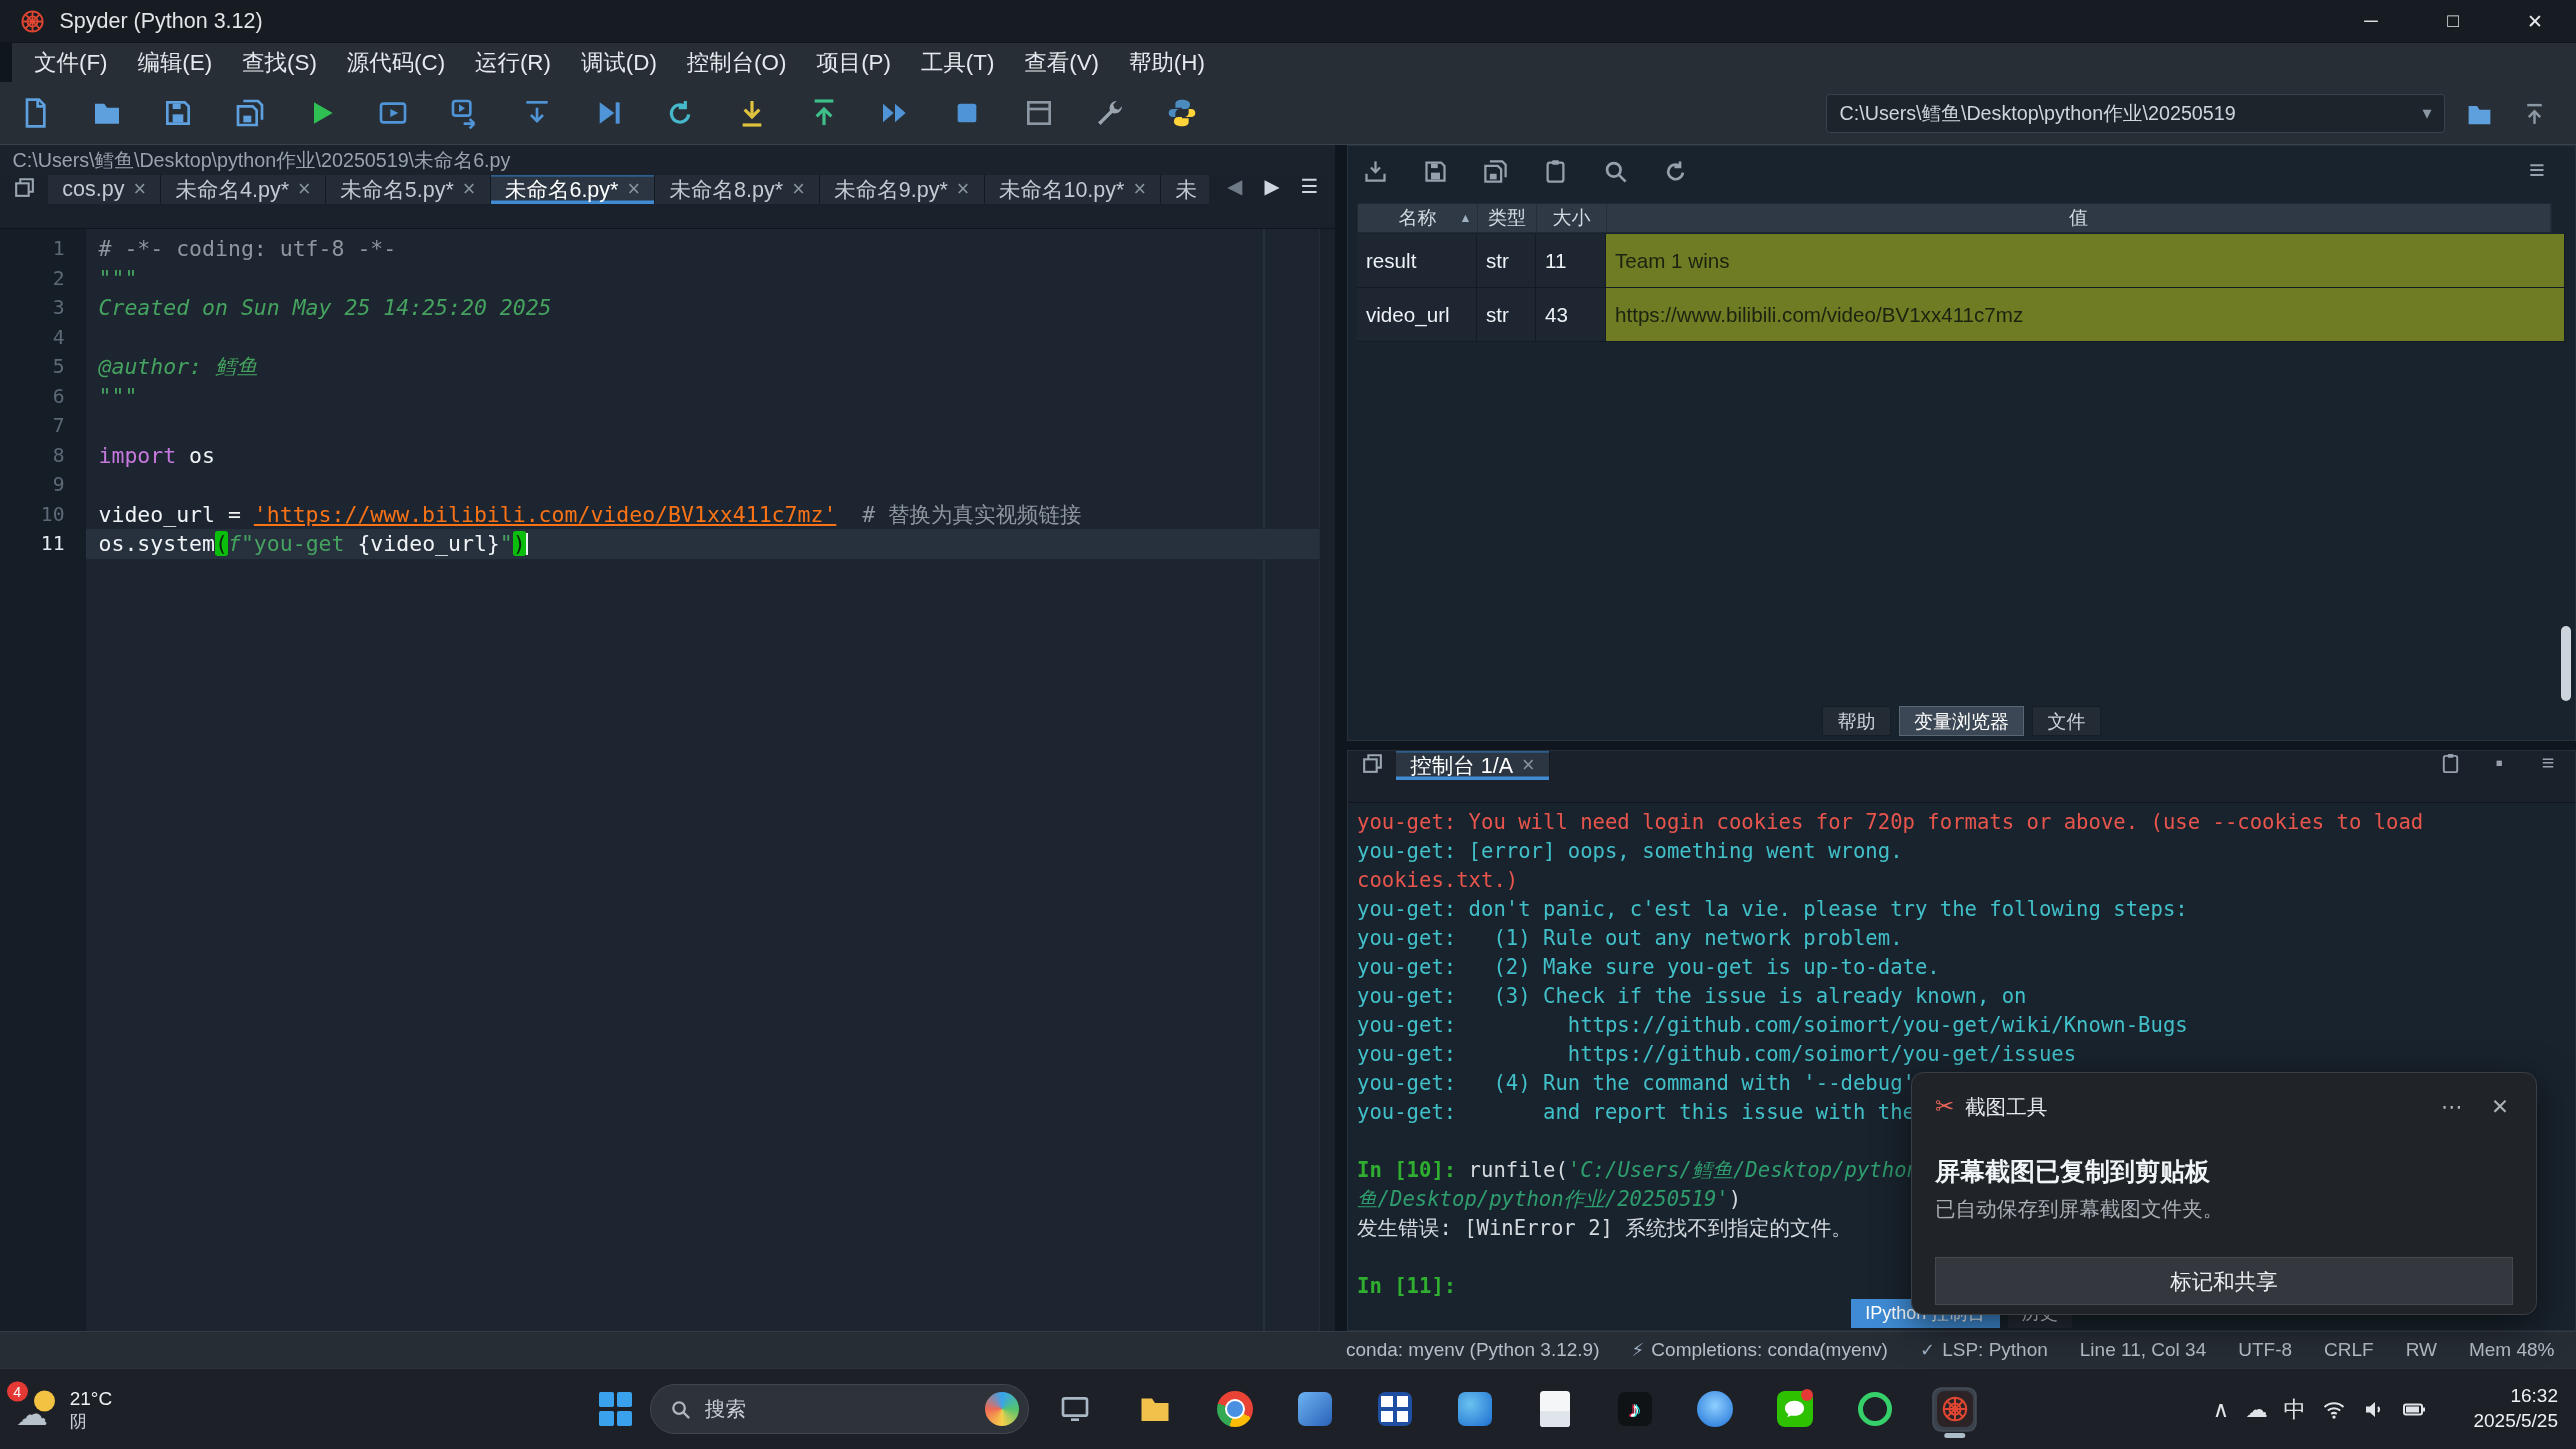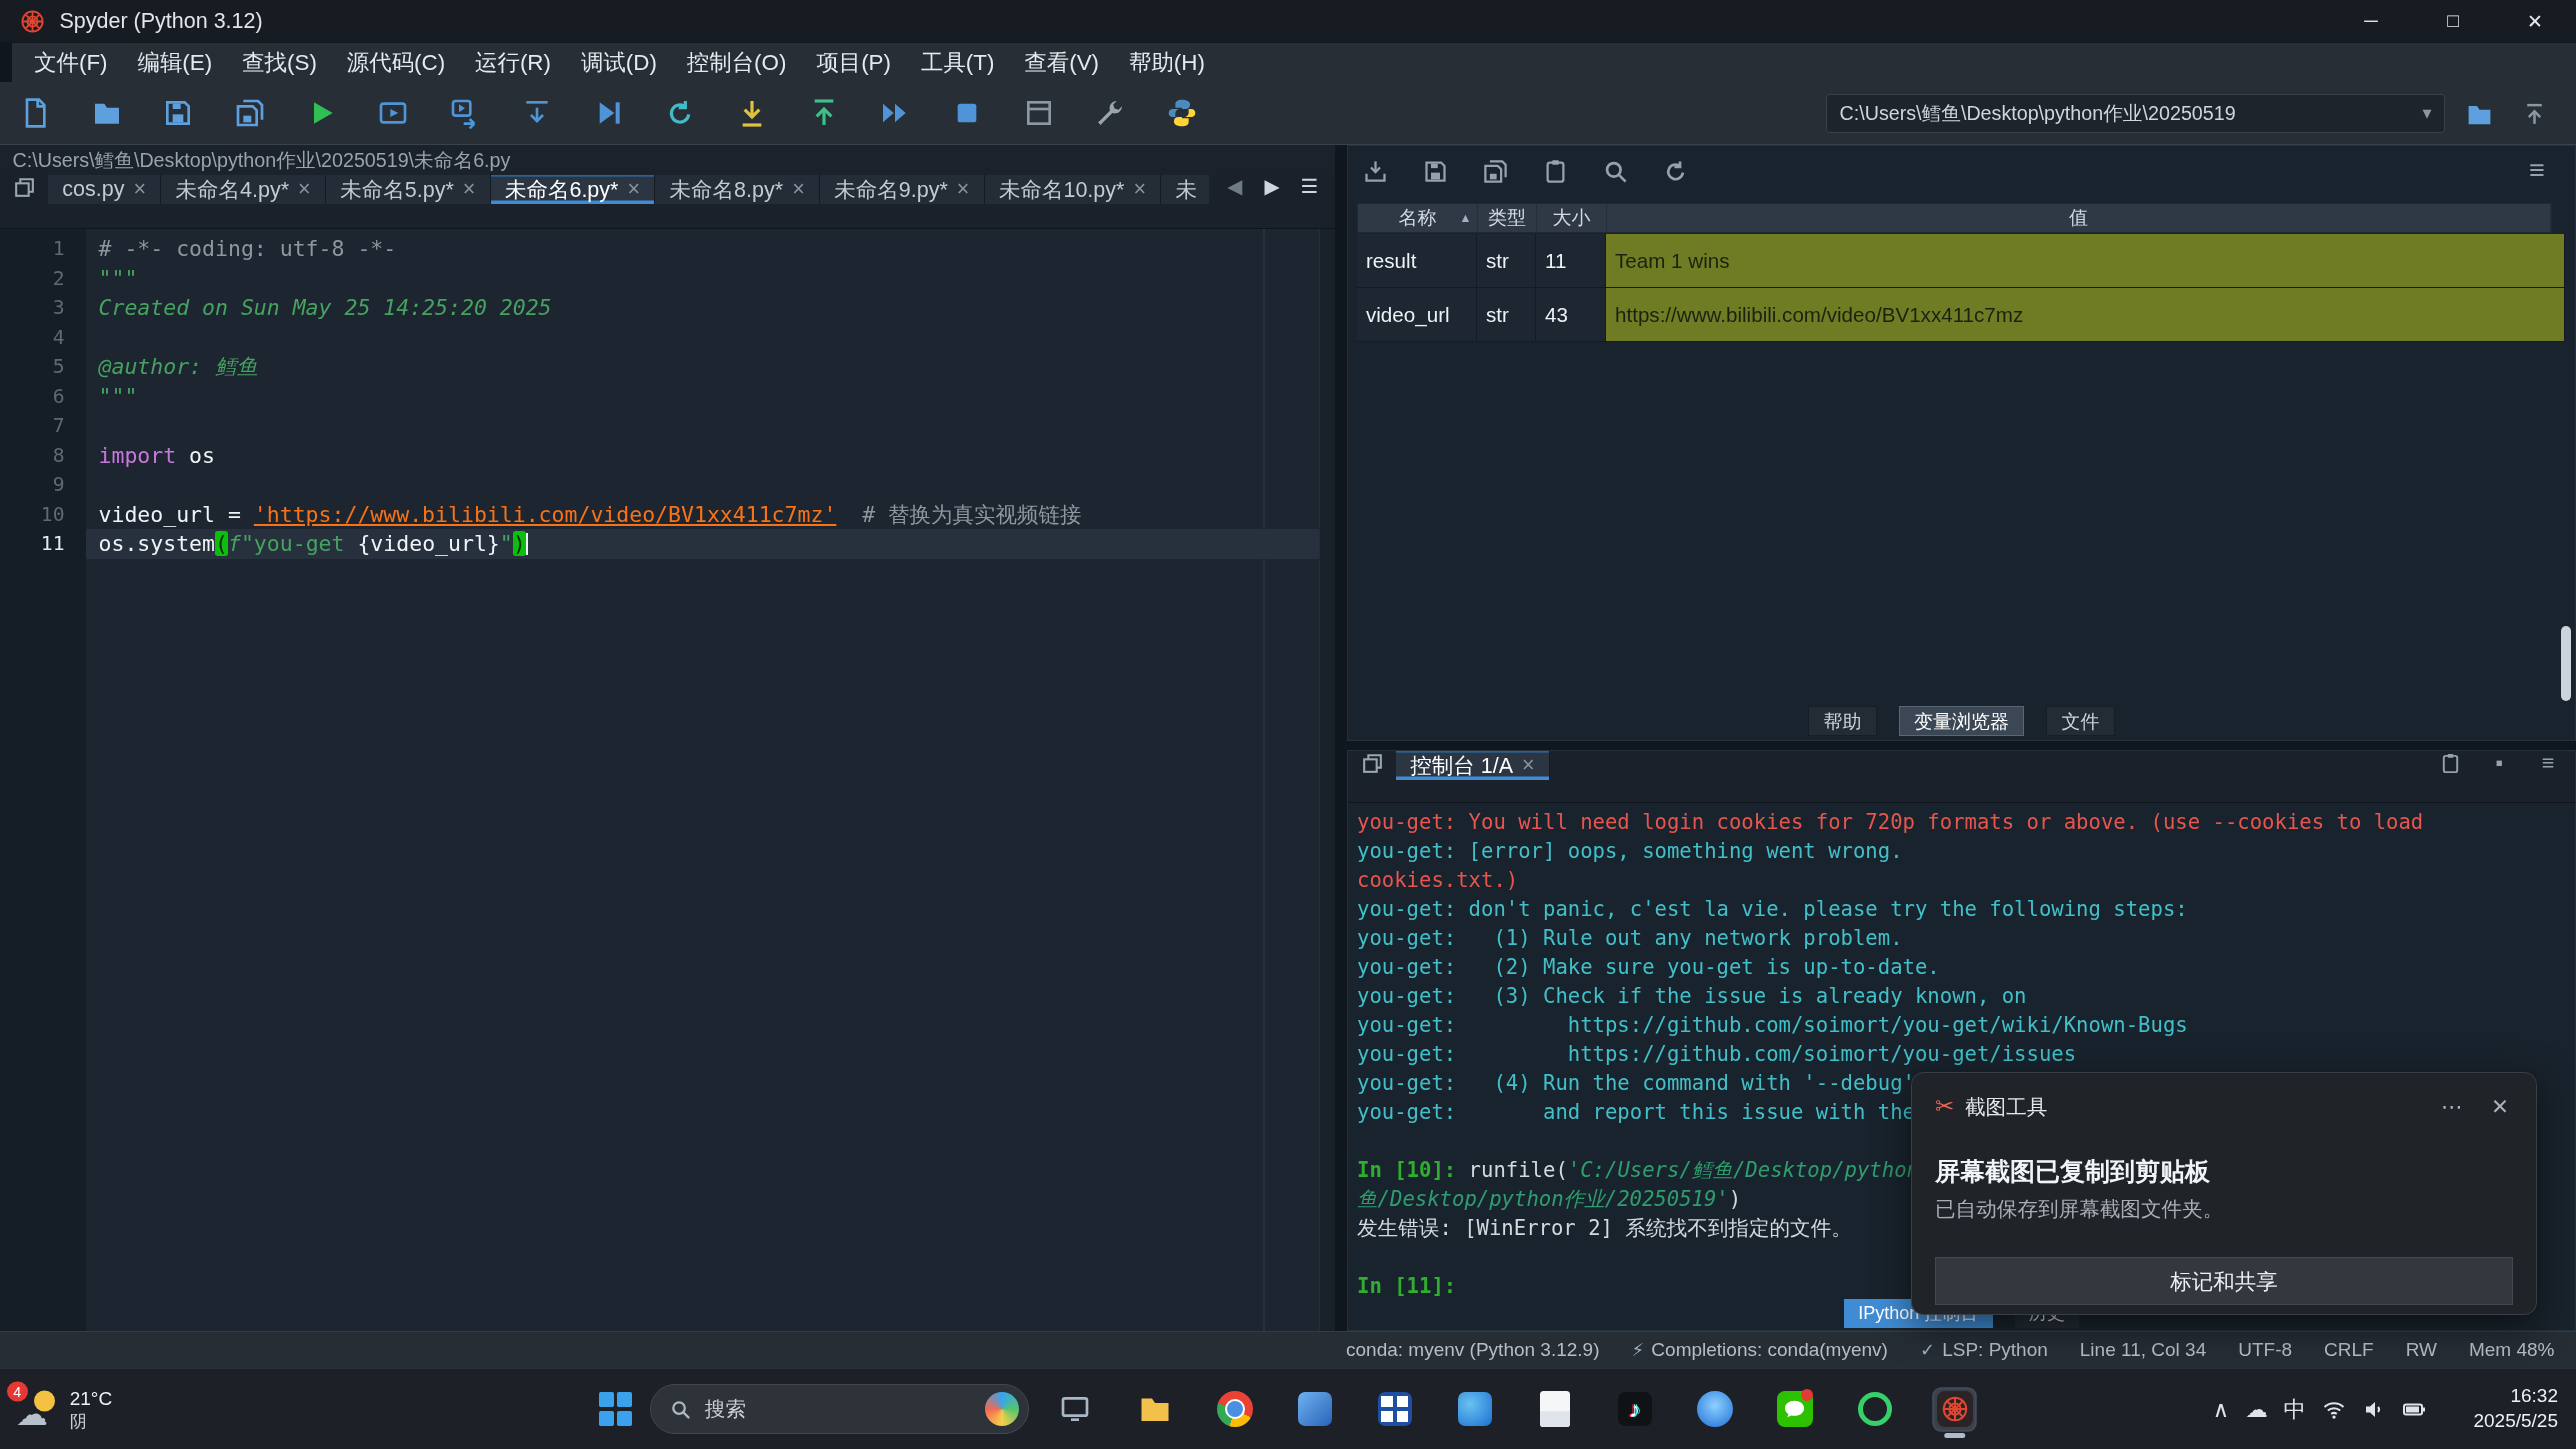--- a/index.html
+++ b/index.html
@@ -72,21 +72,21 @@
   .var-head{position:absolute;left:9px;right:23px;top:57px;display:flex;height:30px;background:#2e3945;border:0.9px solid #1f2933}
   .vth{display:flex;align-items:center;justify-content:center;position:relative;font-size:19px;color:#d3dae1;border-right:1.8px solid #232e3a}
   .sort{position:absolute;right:5.4px;font-size:12.5px;color:#9fb0c0}
   .c0{width:120px}.c1{width:59px}.c2{width:70px}.cv{flex:1}
   #var-body{position:absolute;left:9px;right:10px;top:88px}
   .vrow{display:flex;height:54px;background:#1d2631;border-bottom:1.8px solid #131b24}
   .vcell{display:flex;align-items:center;padding:0 9px;font-size:20.6px;color:#eef2f6;border-right:1.8px solid #131b24;overflow:hidden;white-space:nowrap}
   .vcell.val{flex:1;background:#6f7c24;color:#1b2310}
   .vscroll{position:absolute;right:1.8px;top:57px;bottom:39px;width:14.3px}
   .vthumb{position:absolute;left:1.8px;bottom:0;width:10.7px;height:75px;background:#cdd3da;border-radius:5.4px}
-  .bottabs{position:absolute;bottom:3.6px;left:0;right:0;display:flex;justify-content:center;gap:22px}
+  .bottabs{position:absolute;bottom:3.6px;left:0;right:0;display:flex;justify-content:center;gap:8px}
   .vbt{height:30px;line-height:30px;padding:0 14.3px;font-size:19px;color:#ccd3da;background:#232c35;border:0.9px solid #161d24}
   .vbt.active{background:#3b4754;border-color:#5a6673;color:#fff}
 
   
   .console{position:absolute;left:1347px;top:750px;width:1229px;height:581px;background:#19232d;border:0.9px solid #26303b}
   .console .tabbar{height:52px}
   .corner{display:flex;align-items:center;gap:19.7px;padding-right:12.5px;margin-left:auto}
   .cicon{width:29px;display:flex;justify-content:center;color:#96a1ad}
   .cicon .glyph{font-size:21.5px;color:#96a1ad}
   .con-content{position:absolute;left:0;right:18px;top:52px;bottom:32px;padding:5.4px 0 0 9px;font-family:"DejaVu Sans Mono","Liberation Mono",monospace;overflow:hidden}

